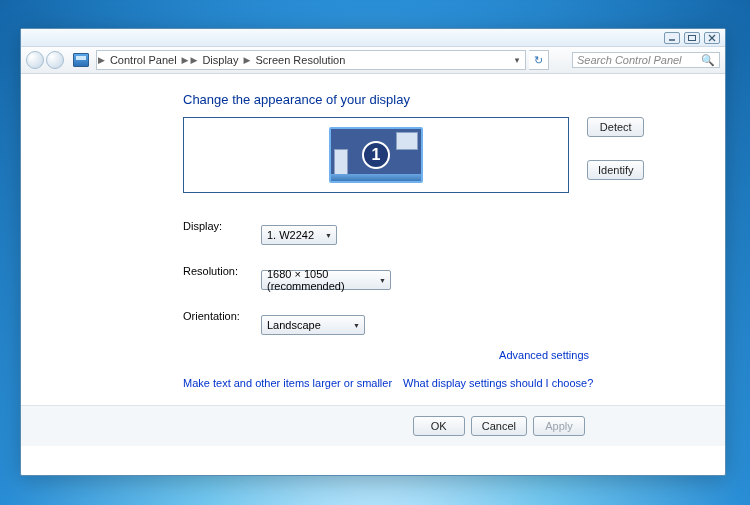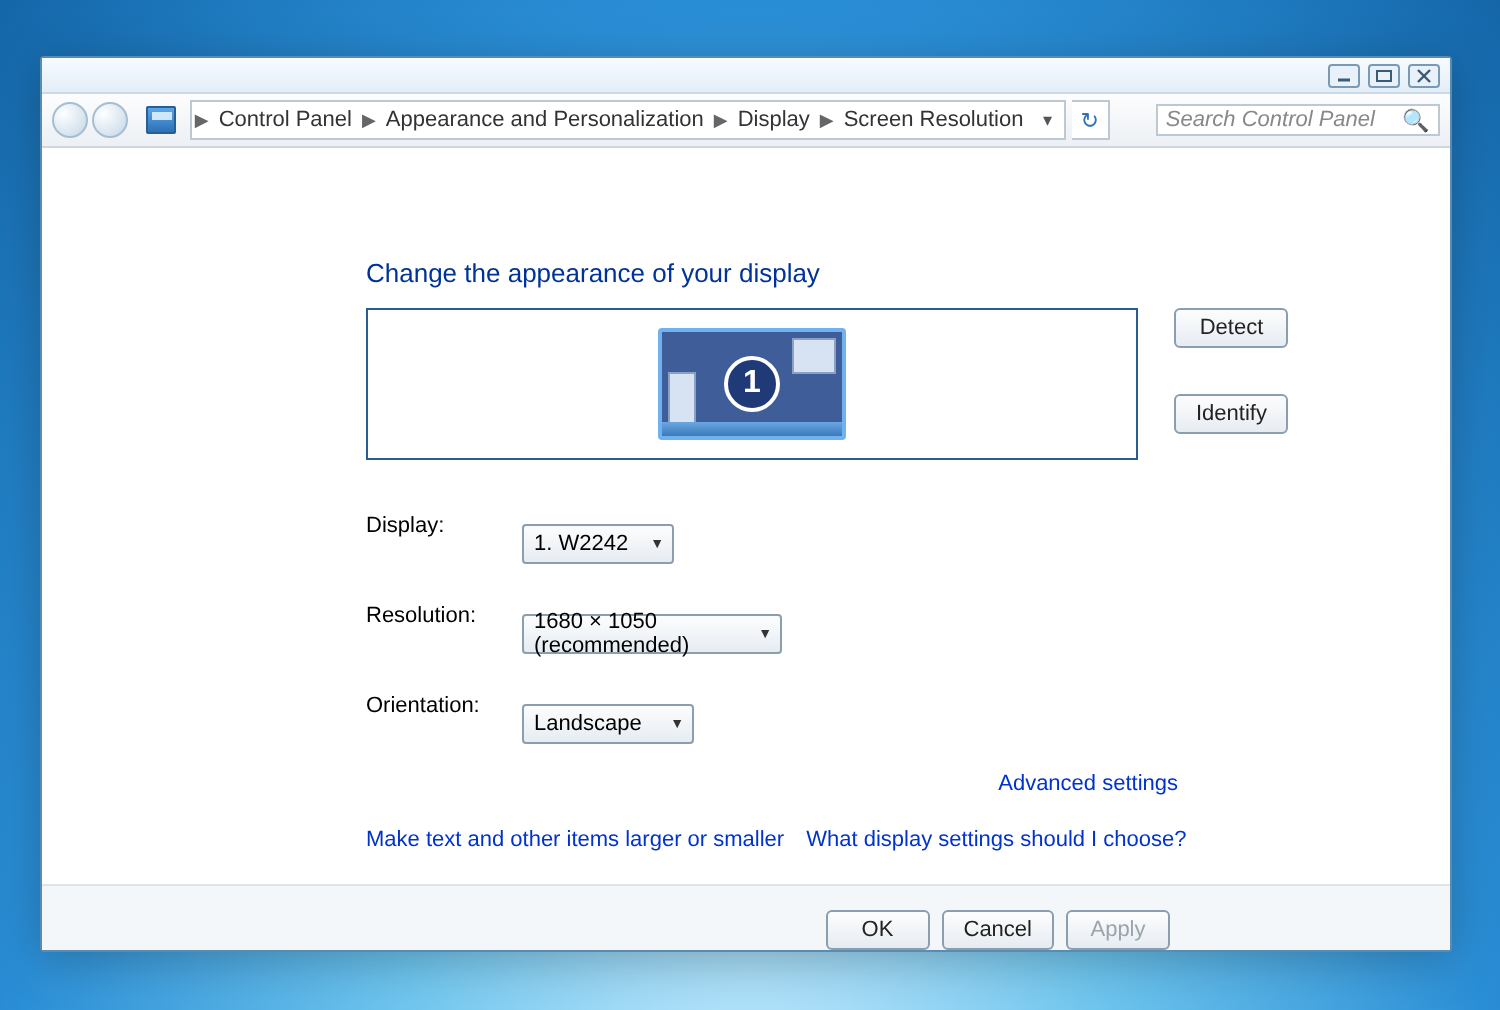--- a/index.html
+++ b/index.html
@@ -69,21 +69,21 @@
 }
 .search input::placeholder { color: #888; font-style: italic; }
 .search-icon { color:#4a7ba8; margin-left:4px; font-size:11px; }
 .content {
   position: absolute; left: 0; right: 0; top: 45px; bottom: 0;
   display: flex; flex-direction: column;
 }
 .inner {
   padding: 18px 0 0 162px; width: 100%;
 }
-.heading { color: #003399; font-size: 13px; font-weight: normal; margin-bottom: 10px; margin-top: 37px; }
+.heading { color: #003399; font-size: 13px; font-weight: normal; margin-bottom: 10px; }
 .preview-row { display: flex; gap: 18px; align-items: flex-start; margin-bottom: 14px; }
 .preview-box {
   width: 386px; height: 76px; border: 1px solid #2a5e92; background: #fff;
   display: flex; align-items: center; justify-content: center; position: relative;
 }
 .monitor {
   width: 94px; height: 56px; background: #3f5e99; border: 2px solid #6fb2ef;
   border-radius: 2px; position: relative; display:flex; align-items:center; justify-content:center;
 }
 .monitor-num {
@@ -107,27 +107,27 @@
 .form-grid { display: grid; grid-template-columns: 78px 1fr; row-gap: 7px; align-items: center; font-size: 11px; margin-bottom: 10px; }
 .form-grid label { color: #000; }
 .select {
   height: 20px; border: 1px solid #8a9eb0; background: linear-gradient(#fdfdfe,#e6ecf2);
   font-size: 11px; padding: 0 18px 0 5px; display: inline-flex; align-items: center;
   position: relative; border-radius: 2px; margin-top: 18px;
 }
 .select::after { content:"▼"; position:absolute; right:4px; font-size:7px; color:#333; }
 .sel-display { width: 76px; }
 .sel-res { width: 130px; }
-.sel-orient { width: 86px; }
+.sel-orient { width: 104px; }
 .adv-row { text-align: right; width: 406px; margin-top: 4px; }
 .link { color: #0033cc; font-size: 11px; text-decoration: none; }
 .help-links { margin-top: 14px; display: flex; flex-direction: row; gap: 11px; padding-bottom:16px; }
 .rule { border: 0; border-top: 1px solid #dfe4e9; margin: 0; width:100%; }
 .action-bar {
-  height: 40px; display: flex; align-items: flex-end; justify-content: flex-end;
+  height: 40px; display: flex; align-items: center; justify-content: flex-end;
   gap: 6px; padding-right: 140px; background: #f4f7fa;
 }
 .action-bar .btn { min-width: 52px; }
 </style>
 </head>
 <body>
 
 <div class="window">
 
   <div class="titlebar">
@@ -152,21 +152,20 @@
   <div class="toolbar">
     <div class="navpair">
       <span class="navbtn"></span>
       <span class="navbtn"></span>
     </div>
     <span class="loc-icon"></span>
     <div class="breadcrumb">
       <span class="chev">▶</span>
       <span class="crumb">Control Panel</span>
       <span class="chev">▶</span>
-      <span class="crumb">Appearance and Personalization</span>
       <span class="chev">▶</span>
       <span class="crumb">Display</span>
       <span class="chev">▶</span>
       <span class="crumb">Screen Resolution</span>
       <span class="crumb-tail">▾</span>
     </div>
     <div class="refresh">↻</div>
     <div class="search">
       <input type="text" placeholder="Search Control Panel" style="">
       <span class="search-icon">🔍</span>

